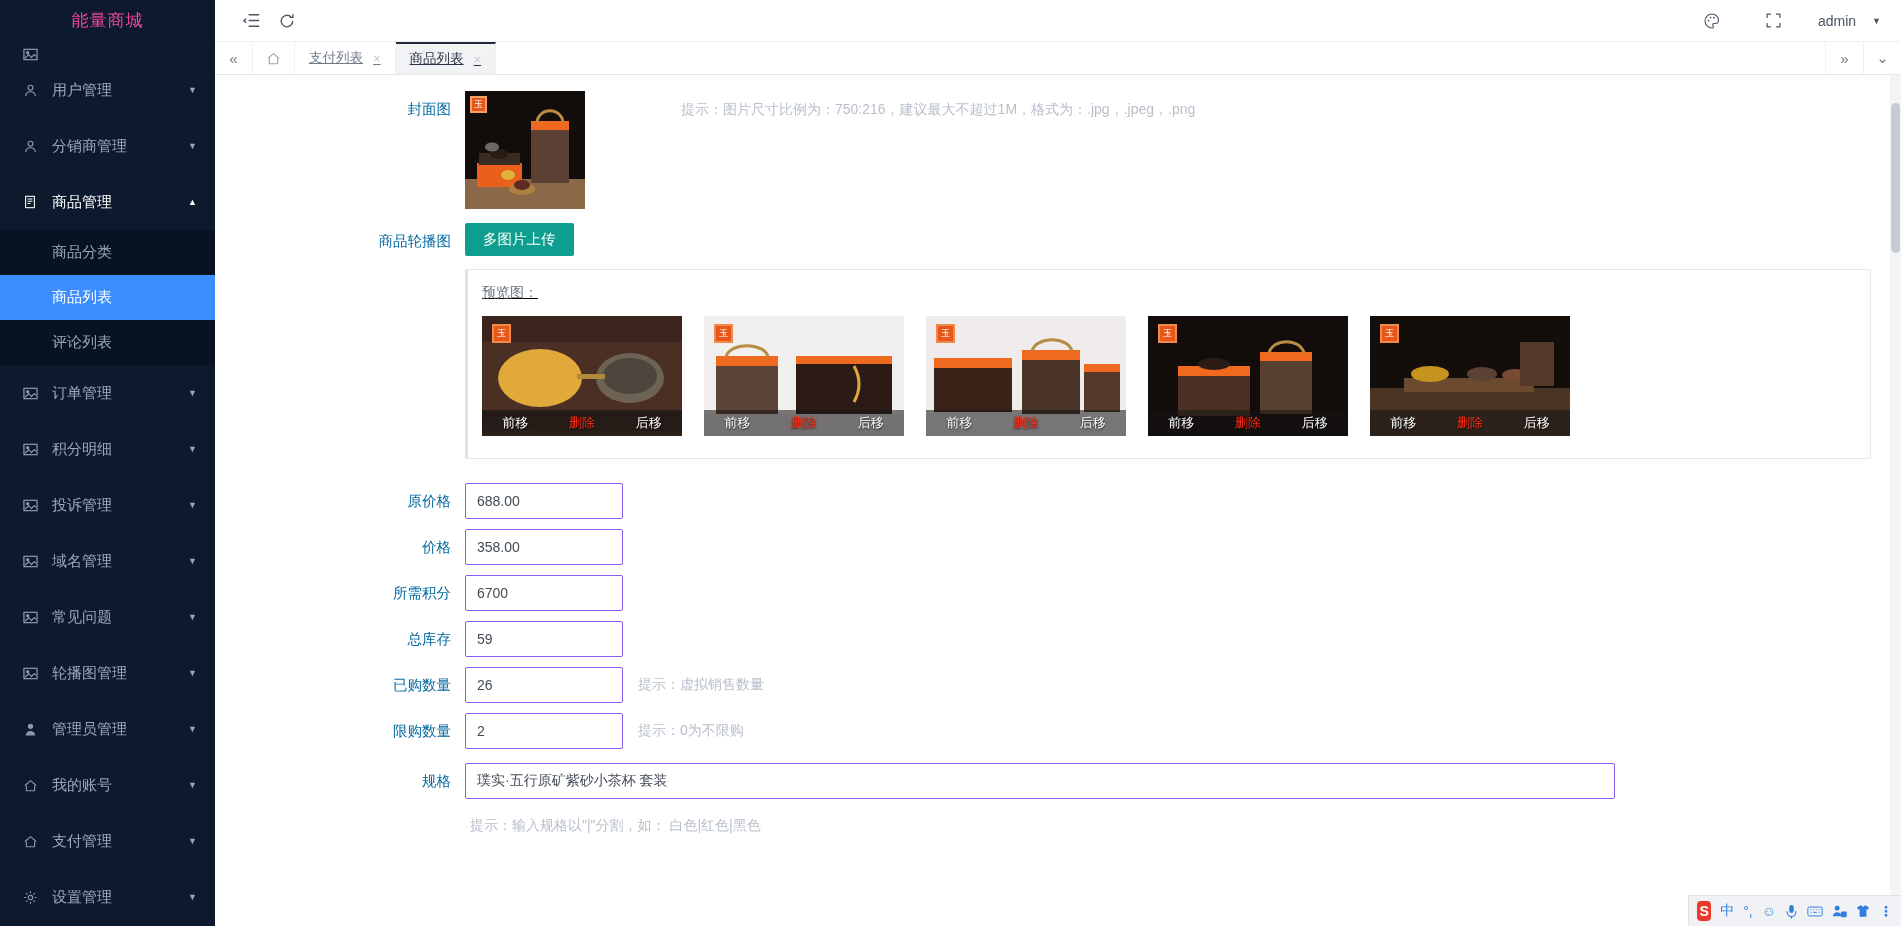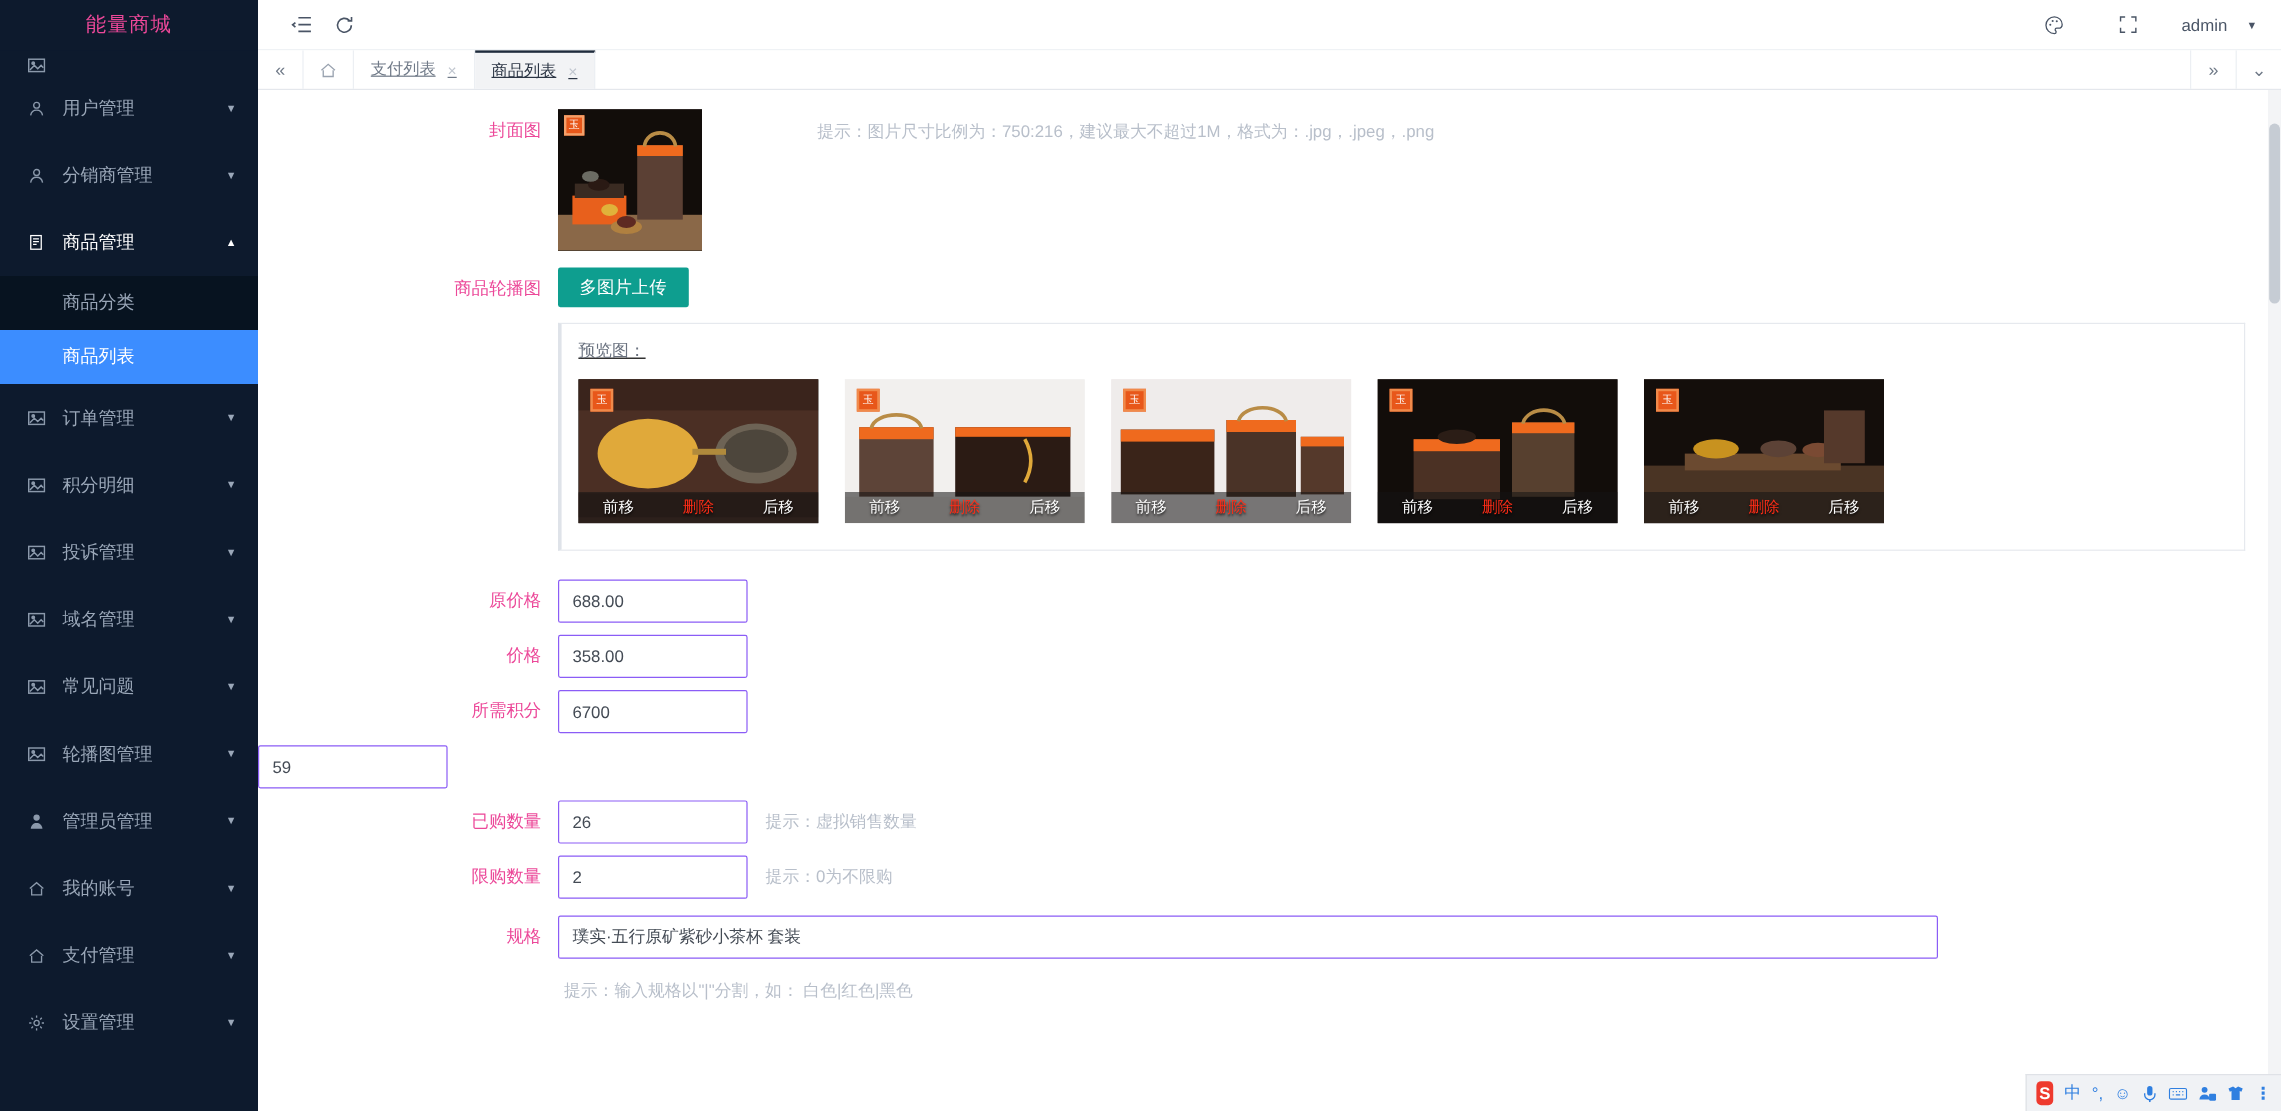--- a/index.html
+++ b/index.html
@@ -136,21 +136,21 @@
     background: #ffffff;
     overflow: hidden;
     position: relative;
     padding-top: 16px;
   }
   .form-row { display: flex; align-items: flex-start; margin-bottom: 0; }
   .f-label {
     width: 250px; flex: 0 0 250px;
     text-align: right;
     padding-right: 14px;
-    color: #ec4899;
+    color: #0369a1;
     font-size: 14.5px;
     line-height: 36px;
   }
   .f-body { flex: 1 1 auto; min-width: 0; display: flex; align-items: flex-start; }
 
   .cover-img {
     width: 120px; height: 118px;
     position: relative;
     background: #1a1310;
     overflow: hidden;
@@ -313,20 +313,23 @@
         <span class="mi-label">商品管理</span>
         <span class="mi-arrow">▲</span>
       </div>
 
       <div class="submenu">
         <div class="sub-item">
           <span>商品分类</span>
         </div>
         <div class="sub-item active">
           <span>商品列表</span>
+        </div>
+        <div class="sub-item">
+          <span>评论列表</span>
         </div>
       </div>
 
       <div class="menu-item">
         <span class="mi-icon">
           <svg width="15" height="15" viewBox="0 0 16 16" fill="none" stroke="currentColor" stroke-width="1.3">
               <rect x="1" y="2.5" width="14" height="11"></rect>
               <circle cx="5" cy="6" r="1.1" fill="currentColor"></circle>
               <path d="M2 12l4-4 3 3 3-3 2 2"></path>
             </svg>
@@ -637,20 +640,21 @@
       </div>
       <div class="field-row">
         <div class="f-label">价格</div>
         <input class="f-input" value="358.00" style="">
       </div>
       <div class="field-row">
         <div class="f-label">所需积分</div>
         <input class="f-input" value="6700" style="">
       </div>
       <div class="field-row">
+        <div class="f-label">总库存</div>
         <input class="f-input" value="59" style="">
       </div>
       <div class="field-row">
         <div class="f-label">已购数量</div>
         <input class="f-input" value="26" style="">
         <div class="f-hint">提示：虚拟销售数量</div>
       </div>
       <div class="field-row">
         <div class="f-label">限购数量</div>
         <input class="f-input" value="2" style="">

